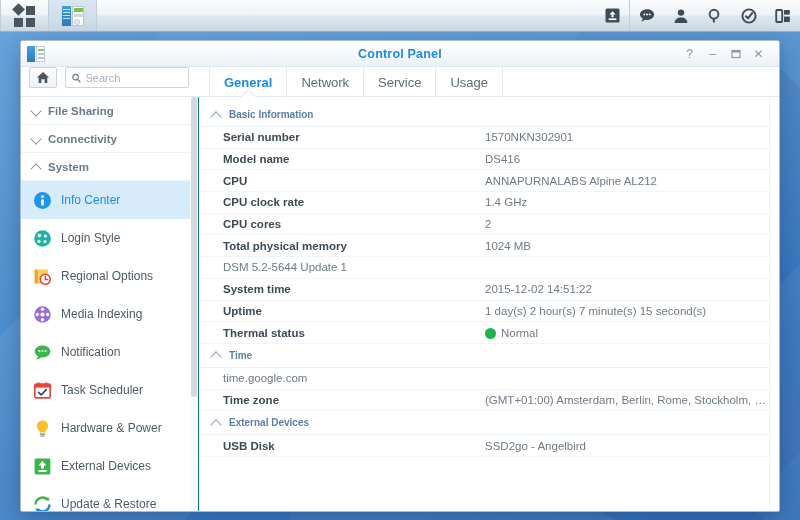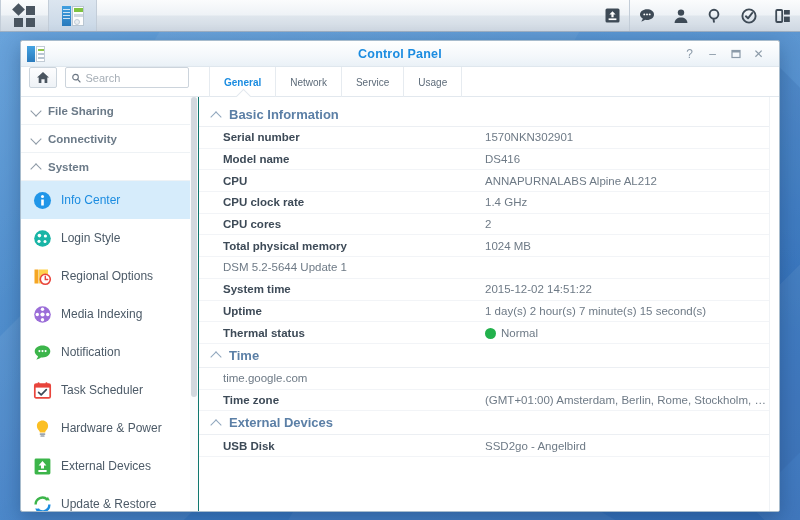--- a/index.html
+++ b/index.html
@@ -111,21 +111,21 @@
   }
   .search-wrap input {
     border:0; outline:0; width:100%; font-size:11px; color:#333;
     font-family:"Liberation Sans", sans-serif; background:transparent;
   }
   .search-wrap input::placeholder { color:#a6aeb6; }
 
   .tabs { display:flex; align-items:stretch; height:30px; margin-left:20px; }
   .tab {
     position:relative; padding:0 14px; display:flex; align-items:center;
-    font-size:10px; color:#5d6b79; cursor:pointer;
+    font-size:13px; color:#5d6b79; cursor:pointer;
     border-right:1px solid #e6ebf0;
   }
   .tab:first-child { border-left:1px solid #e6ebf0; }
   .tab.active { color:#1b8ce0; font-weight:bold; }
   .tab.active:after {
     content:""; position:absolute; left:50%; bottom:-5px; margin-left:-5px;
     width:10px; height:10px; background:#fff; transform:rotate(45deg);
     border-left:1px solid #e2e8ee; border-top:1px solid #e2e8ee;
   }
 
@@ -159,21 +159,21 @@
   }
   .item.sel { background:#d6ecfb; color:#1b8ce0; }
   .ico { width:19px; height:19px; flex:0 0 19px; position:relative; }
 
   
   .content { flex:1 1 auto; position:relative; background:#fff; overflow:hidden; }
   .c-scroll { position:absolute; inset:0 10px 0 0; padding:6px 0 0 0; }
   .c-track { position:absolute; right:0; top:0; width:10px; height:100%; background:#fff; border-left:1px solid #f0f3f6;}
   .sec-head {
     display:flex; align-items:center; gap:8px; height:24px; padding-left:12px;
-    font-size:13px; font-weight:bold; color:#5b7fa6;
+    font-size:10px; font-weight:bold; color:#5b7fa6;
     border-bottom:1px solid #eceff3;
   }
   .sec-head .chev:before { border-color:#8fa6bd; }
   .row {
     display:flex; align-items:center; height:21.7px; padding-left:24px;
     border-bottom:1px solid #f2f4f7; font-size:11.5px;
   }
   .row .k { width:262px; flex:0 0 262px; font-weight:bold; color:#3d4a57; }
   .row .v { color:#6e7a86; white-space:nowrap; overflow:hidden; text-overflow:ellipsis; }
   .dot { display:inline-block; width:11px; height:11px; border-radius:50%;

